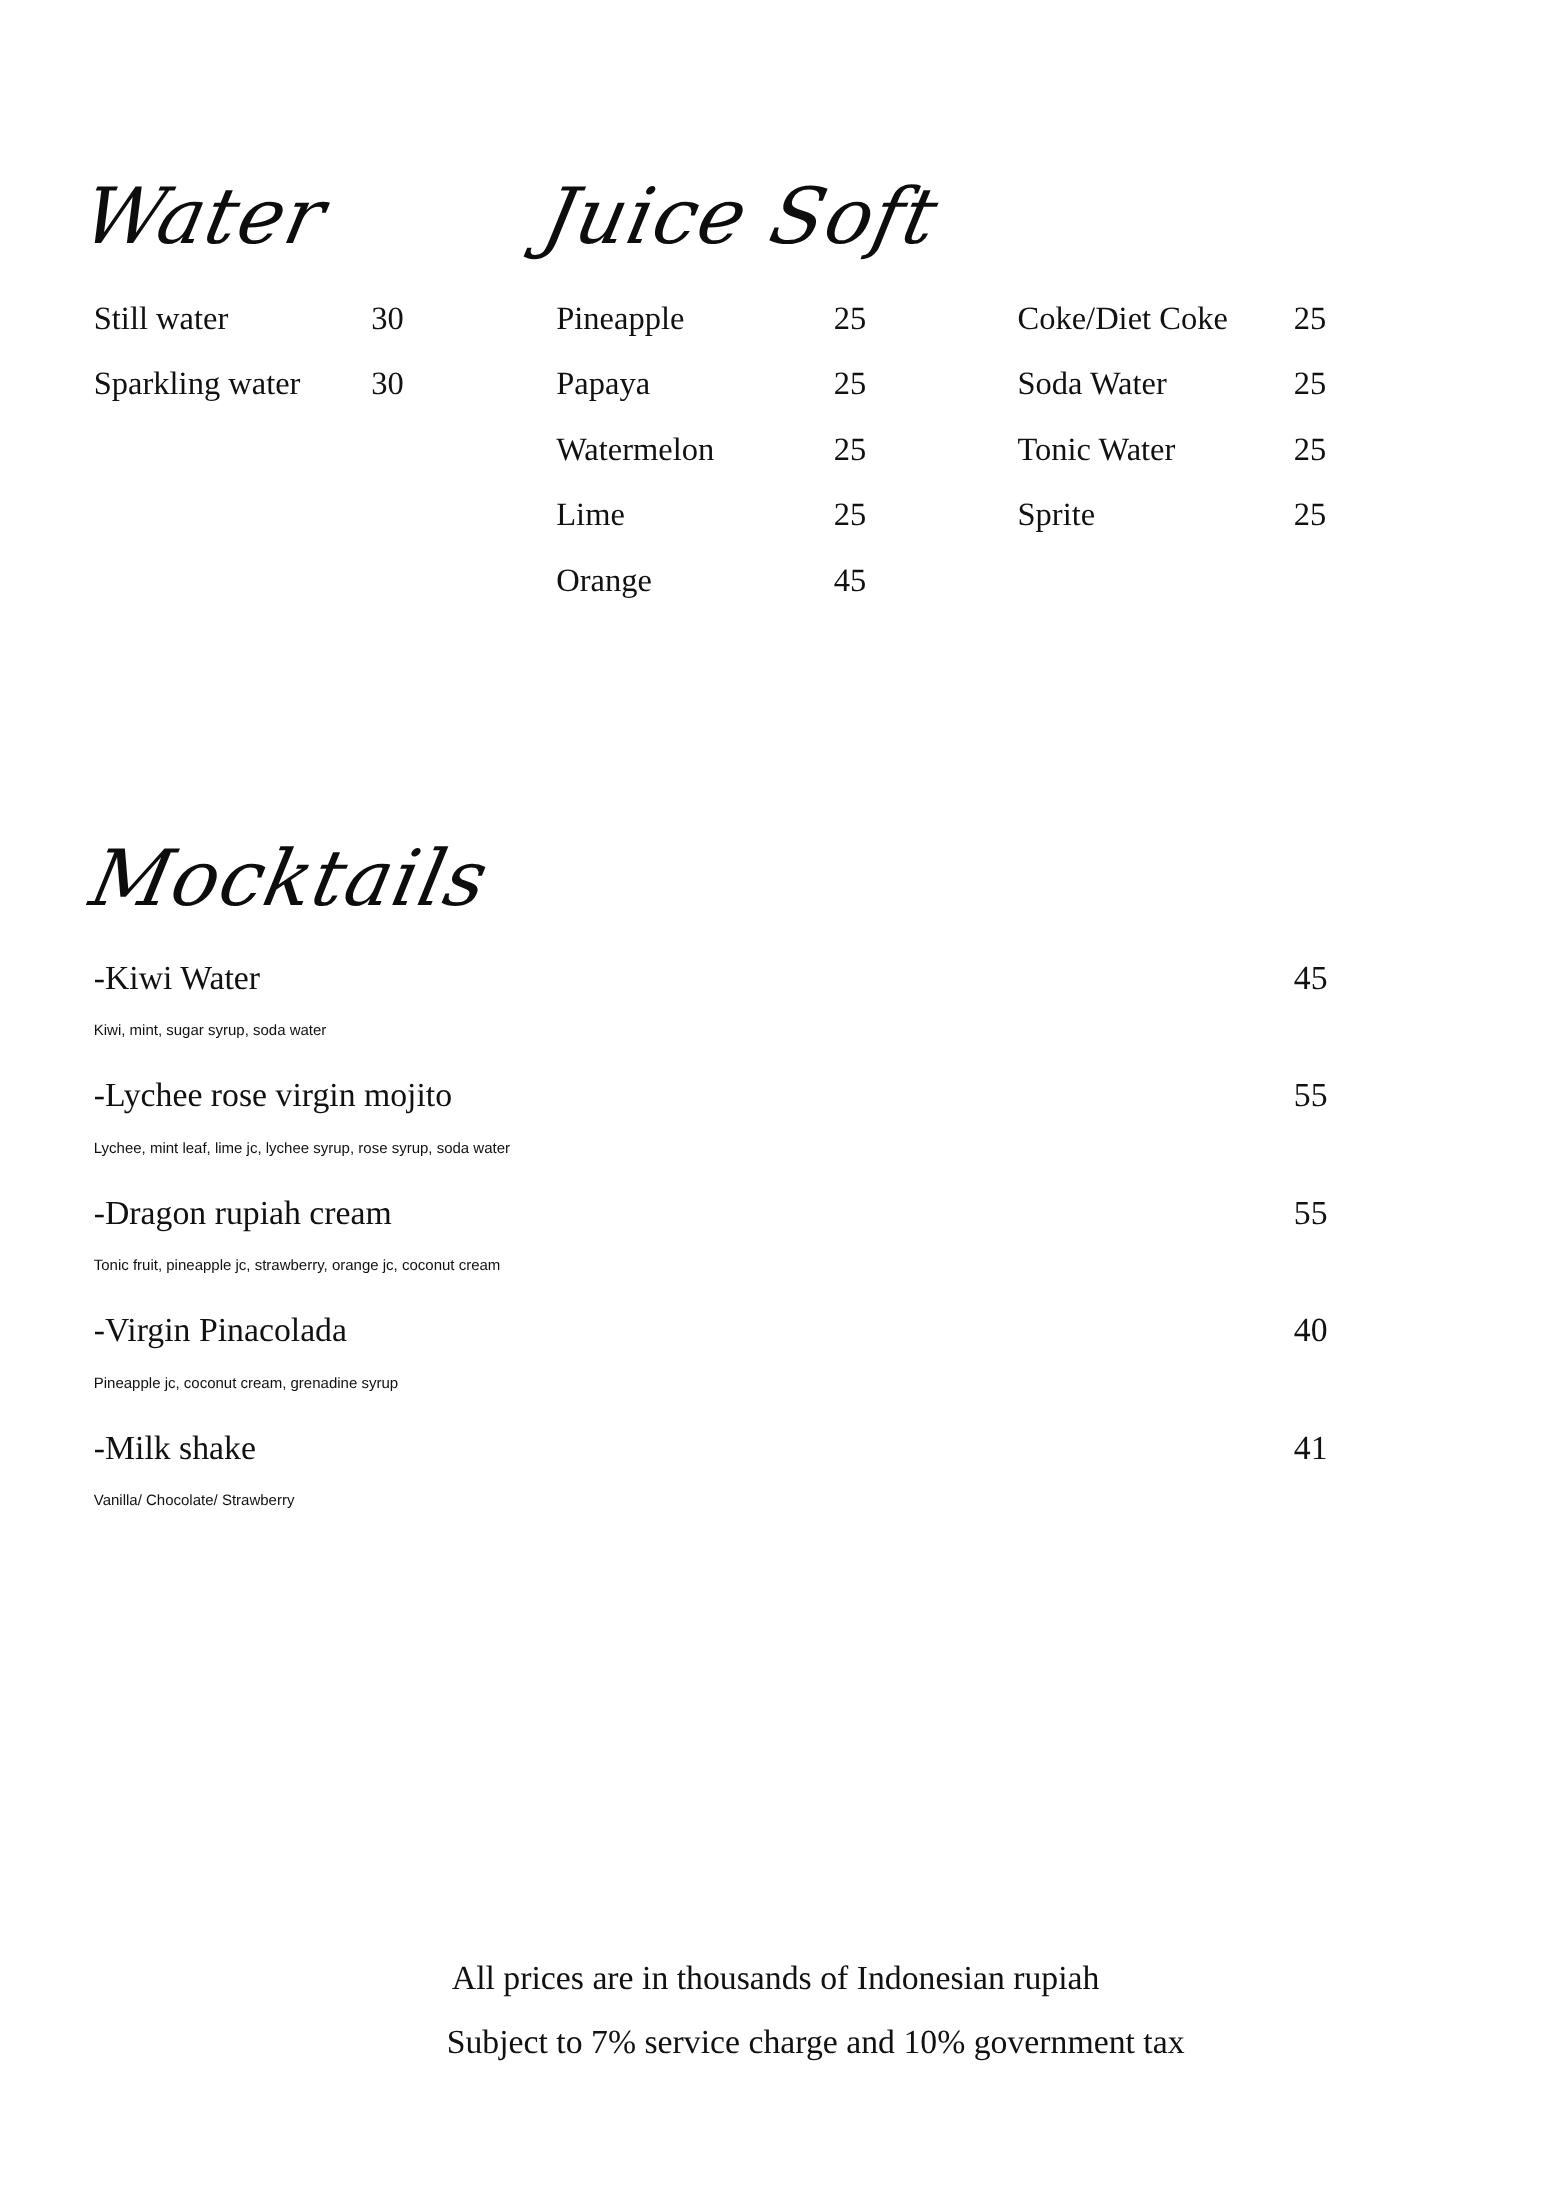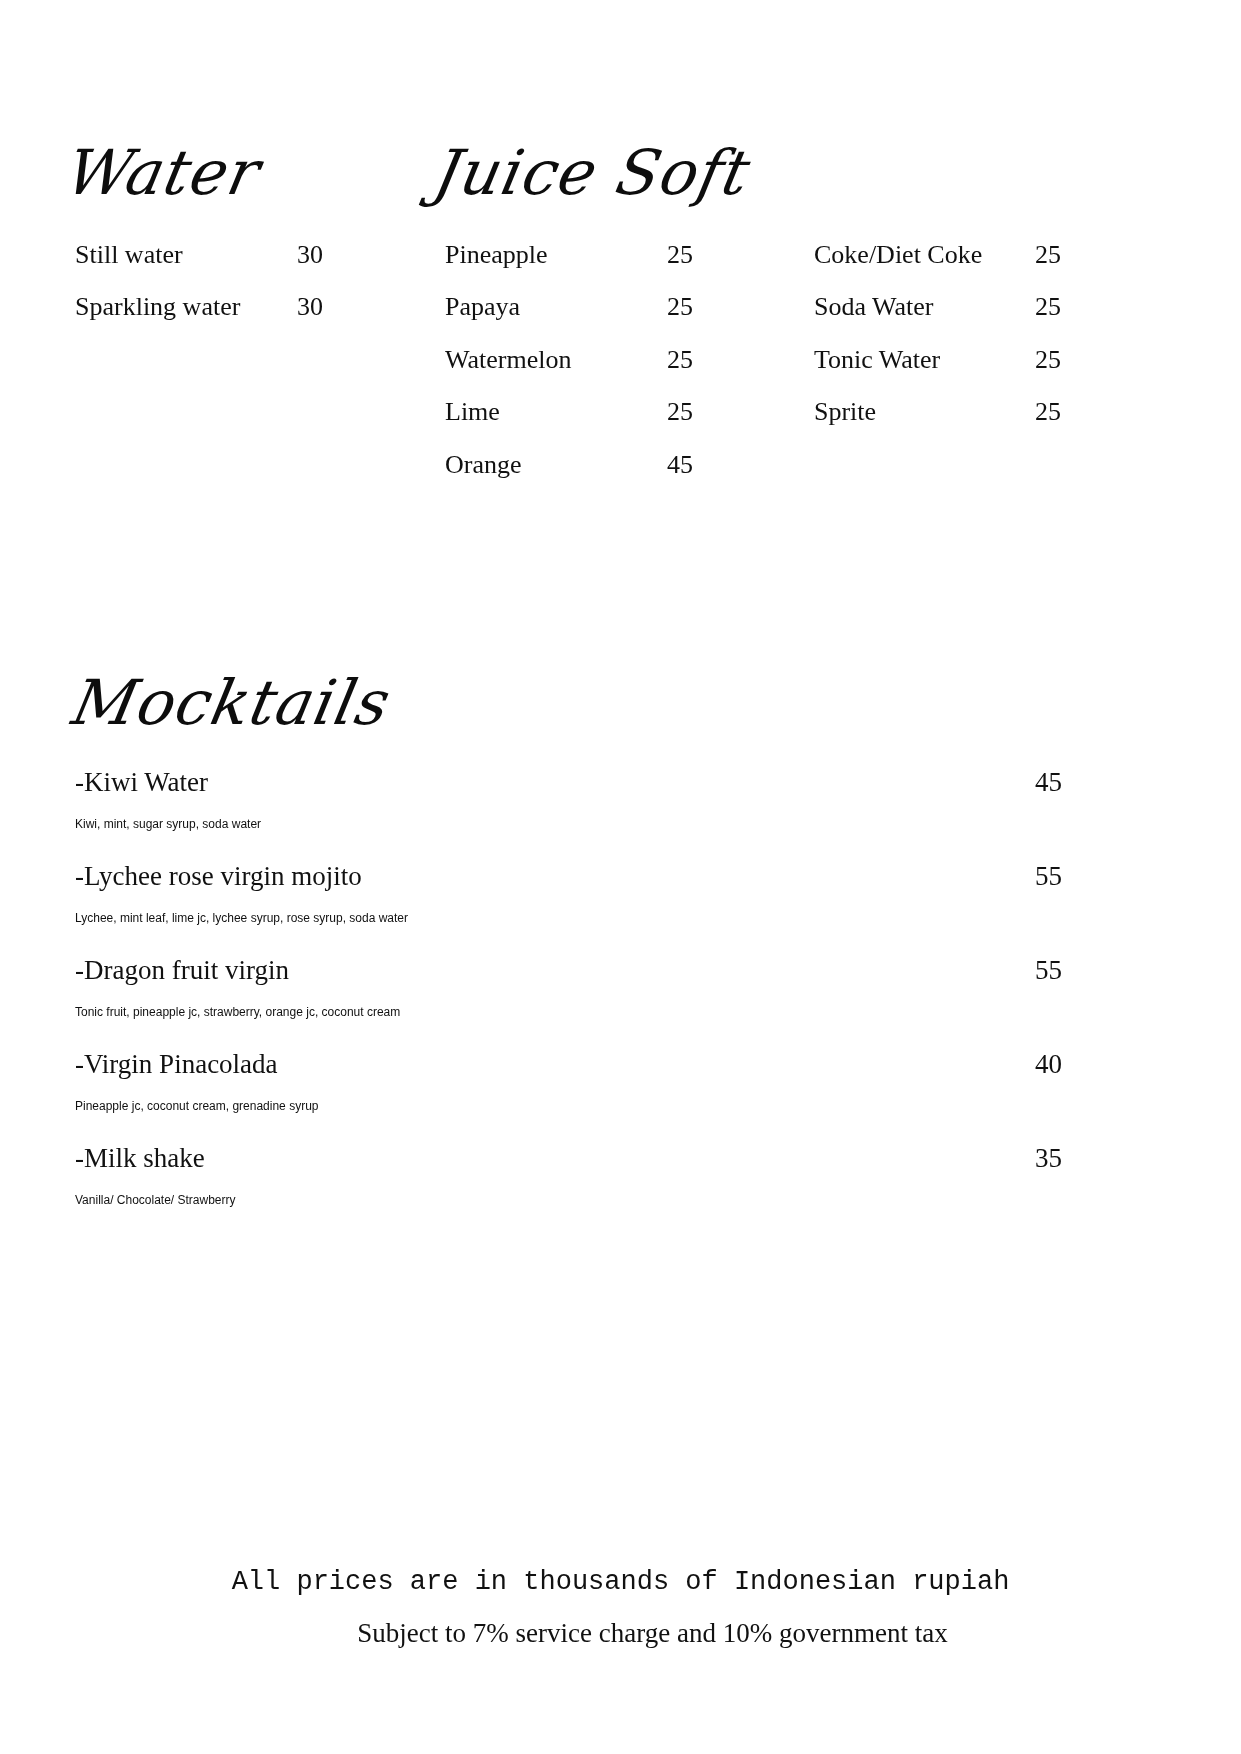--- a/index.html
+++ b/index.html
@@ -167,33 +167,33 @@
     <span class="mock-desc">Kiwi, mint, sugar syrup, soda water</span>
   </div>
 
   <div class="mock-item" style="top:860px;">
     <span class="mock-name">-Lychee rose virgin mojito</span>
     <span class="mock-price">55</span>
     <span class="mock-desc">Lychee, mint leaf, lime jc, lychee syrup, rose syrup, soda water</span>
   </div>
 
   <div class="mock-item" style="top:954px;">
-    <span class="mock-name">-Dragon fruit virgin</span>
+    <span class="mock-name">-Dragon rupiah cream</span>
     <span class="mock-price">55</span>
     <span class="mock-desc">Tonic fruit, pineapple jc, strawberry, orange jc, coconut cream</span>
   </div>
 
   <div class="mock-item" style="top:1048px;">
     <span class="mock-name">-Virgin Pinacolada</span>
     <span class="mock-price">40</span>
     <span class="mock-desc">Pineapple jc, coconut cream, grenadine syrup</span>
   </div>
 
   <div class="mock-item" style="top:1142px;">
     <span class="mock-name">-Milk shake</span>
-    <span class="mock-price">35</span>
+    <span class="mock-price">41</span>
     <span class="mock-desc">Vanilla/ Chocolate/ Strawberry</span>
   </div>
 
-  <div class="footer" style="top:1566px;font-family:Liberation Mono, monospace;">All prices are in thousands of Indonesian rupiah</div>
+  <div class="footer" style="top:1566px;">All prices are in thousands of Indonesian rupiah</div>
   <div class="footer" style="top:1617px;margin-left:32px;">Subject to 7% service charge and 10% government tax</div>
 
 </div>
 
 </body></html>

